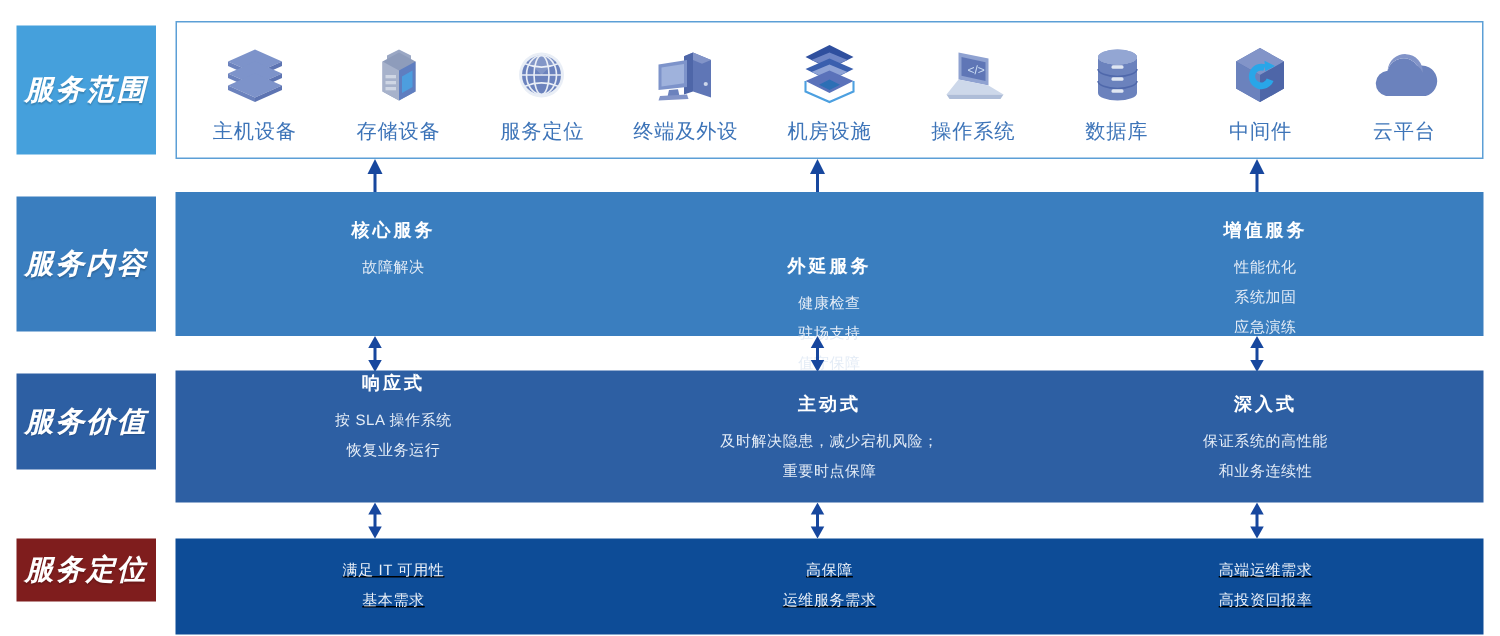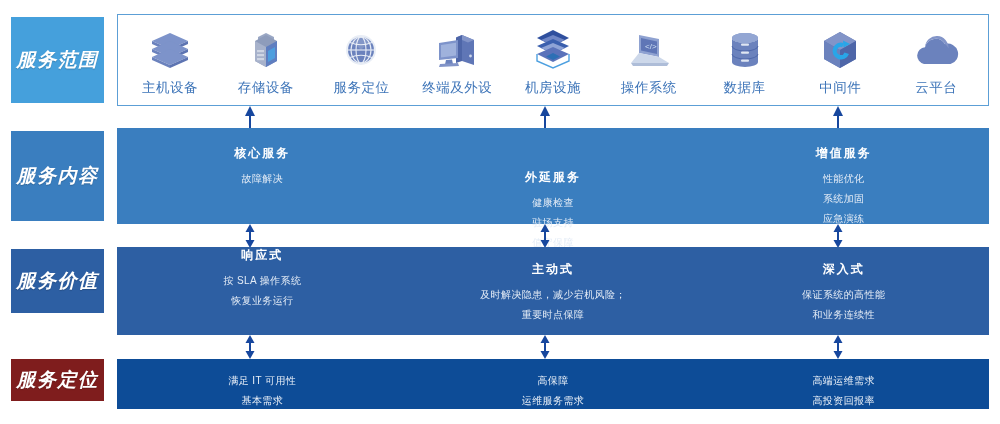--- a/index.html
+++ b/index.html
@@ -380,21 +380,21 @@
   <svg class="arrow" style="left:831px;top:335px;" width="14" height="24" viewBox="0 0 14 24">
     <line x1="7" y1="4" x2="7" y2="20" stroke="#17479e" stroke-width="2"></line>
     <polygon points="7,0 11.5,8 2.5,8" fill="#17479e"></polygon>
     <polygon points="7,24 11.5,16 2.5,16" fill="#17479e"></polygon>
   </svg>
 
   <div class="row-label" style="top:359px;height:42px;background:#7f1d1d;">
     <span>服务定位</span>
   </div>
 
-  <div class="panel" style="top:359px;height:50px;background:#0d4c97;">
+  <div class="panel" style="top:359px;height:64px;background:#0d4c97;text-decoration:underline;">
     <div class="cols">
       <div class="col" style="padding-top:9px;">
         <div class="col-lines compact">
           <div>满足 IT 可用性</div>
           <div>基本需求</div>
         </div>
       </div>
       <div class="col" style="padding-top:9px;">
         <div class="col-lines compact">
           <div>高保障</div>

